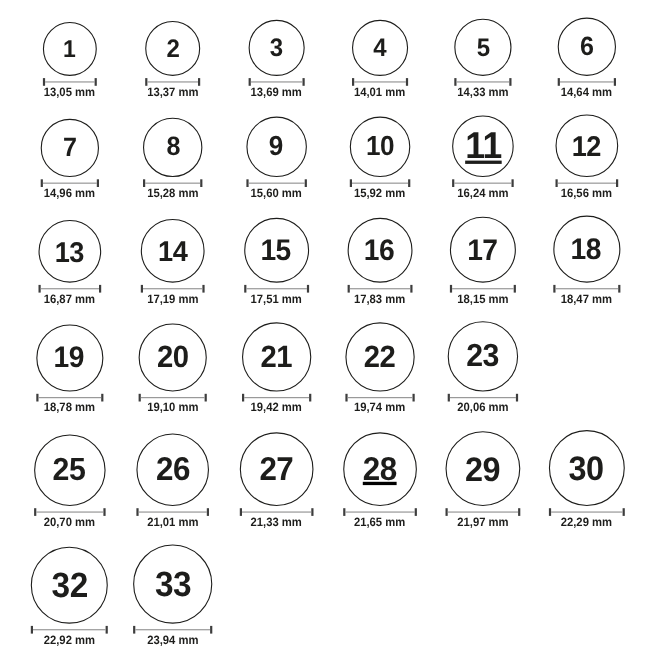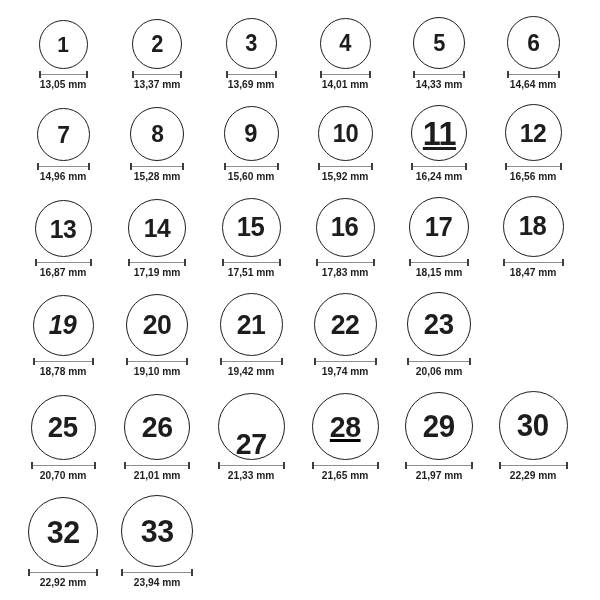--- a/index.html
+++ b/index.html
@@ -205,21 +205,21 @@
       <div class="cell">
     <div class="circle" style="width: 61px; height: 61px;">
       <span class="num" style="font-size: 27px;">18</span>
     </div>
     <div class="measure" style="width: 61px;"></div>
     <div class="label">18,47 mm</div>
   </div>
     </div>
     <div class="row">
       <div class="cell">
-    <div class="circle" style="width: 61px; height: 61px; font-style: italic;">
+    <div class="circle" style="width: 61px; height: 61px;">
       <span class="num" style="font-size: 27px;">19</span>
     </div>
     <div class="measure" style="width: 61px;"></div>
     <div class="label">18,78 mm</div>
   </div>
       <div class="cell">
     <div class="circle" style="width: 62px; height: 62px;">
       <span class="num" style="font-size: 28px;">20</span>
     </div>
     <div class="measure" style="width: 62px;"></div>
@@ -256,21 +256,21 @@
     <div class="label">20,70 mm</div>
   </div>
       <div class="cell">
     <div class="circle" style="width: 66px; height: 66px;">
       <span class="num" style="font-size: 30px;">26</span>
     </div>
     <div class="measure" style="width: 66px;"></div>
     <div class="label">21,01 mm</div>
   </div>
       <div class="cell">
-    <div class="circle" style="width: 67px; height: 67px; align-items: flex-end;">
+    <div class="circle" style="width: 67px; height: 67px;">
       <span class="num" style="font-size: 30px;">27</span>
     </div>
     <div class="measure" style="width: 67px;"></div>
     <div class="label">21,33 mm</div>
   </div>
       <div class="cell">
     <div class="circle" style="width: 67px; height: 67px; text-decoration: underline;">
       <span class="num" style="font-size: 30px;">28</span>
     </div>
     <div class="measure" style="width: 67px;"></div>

